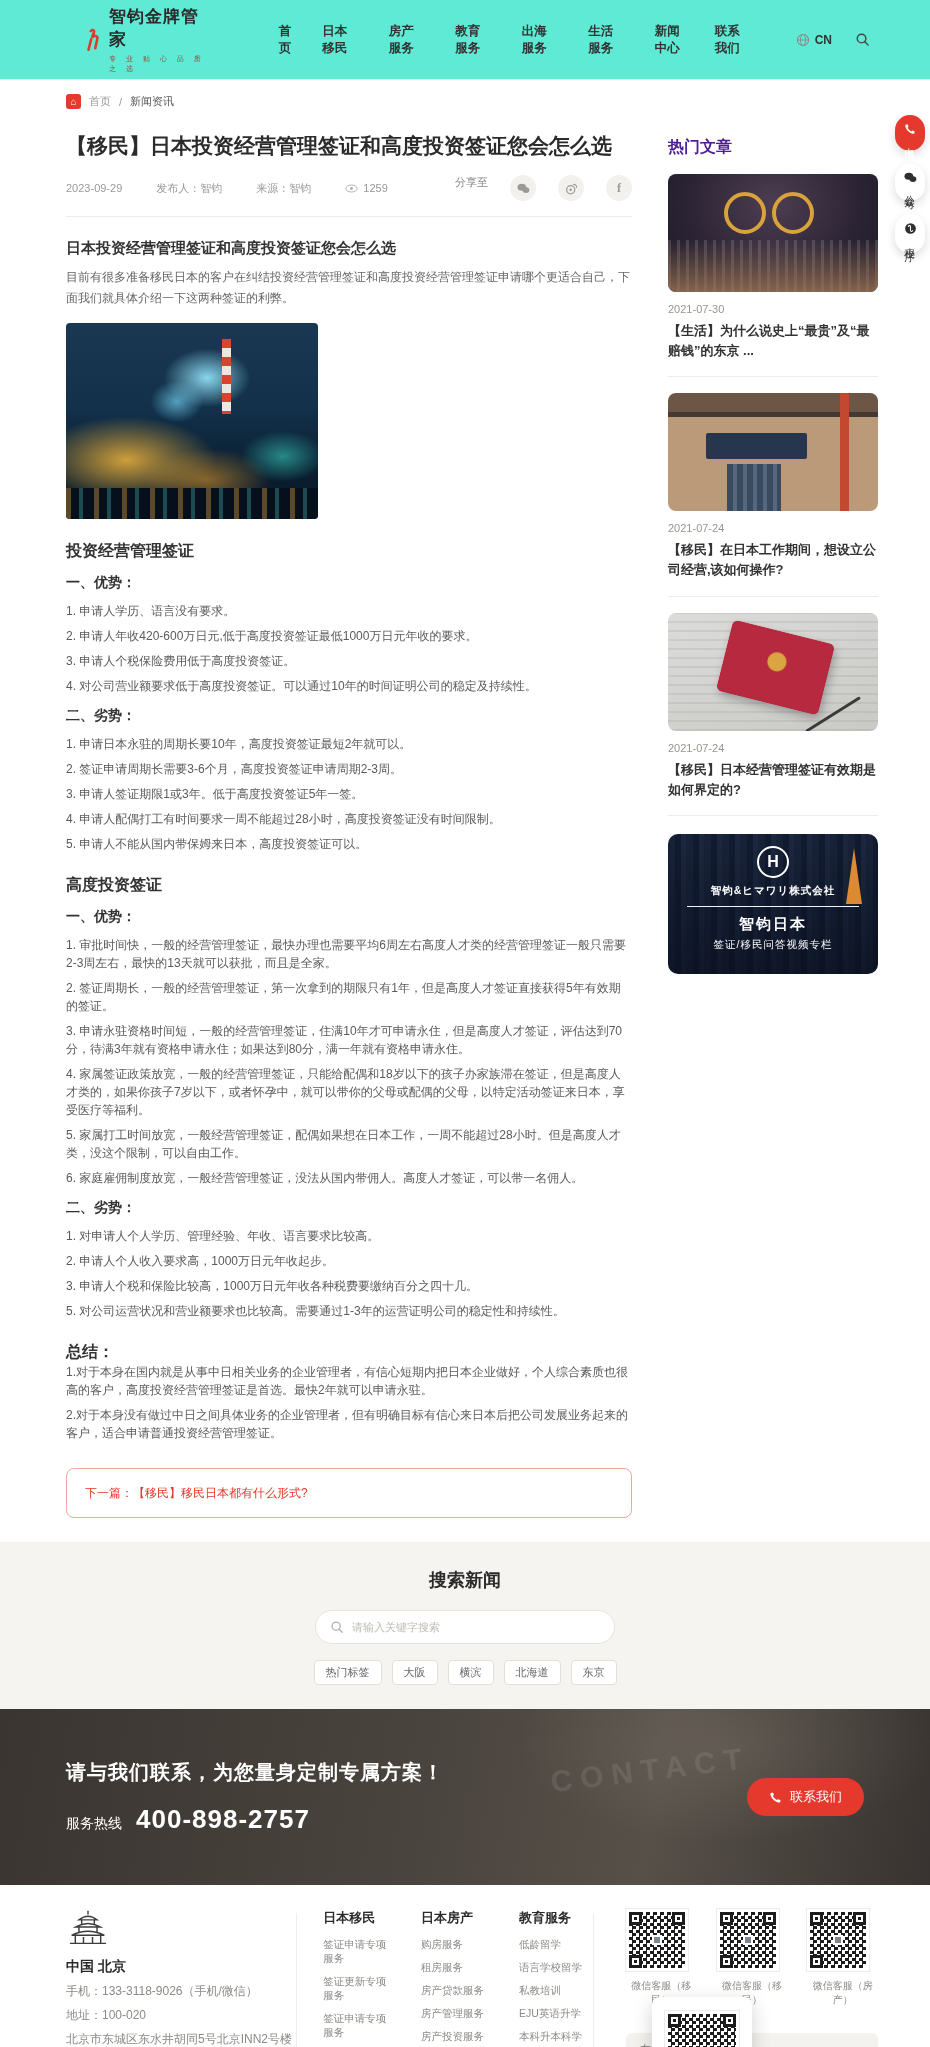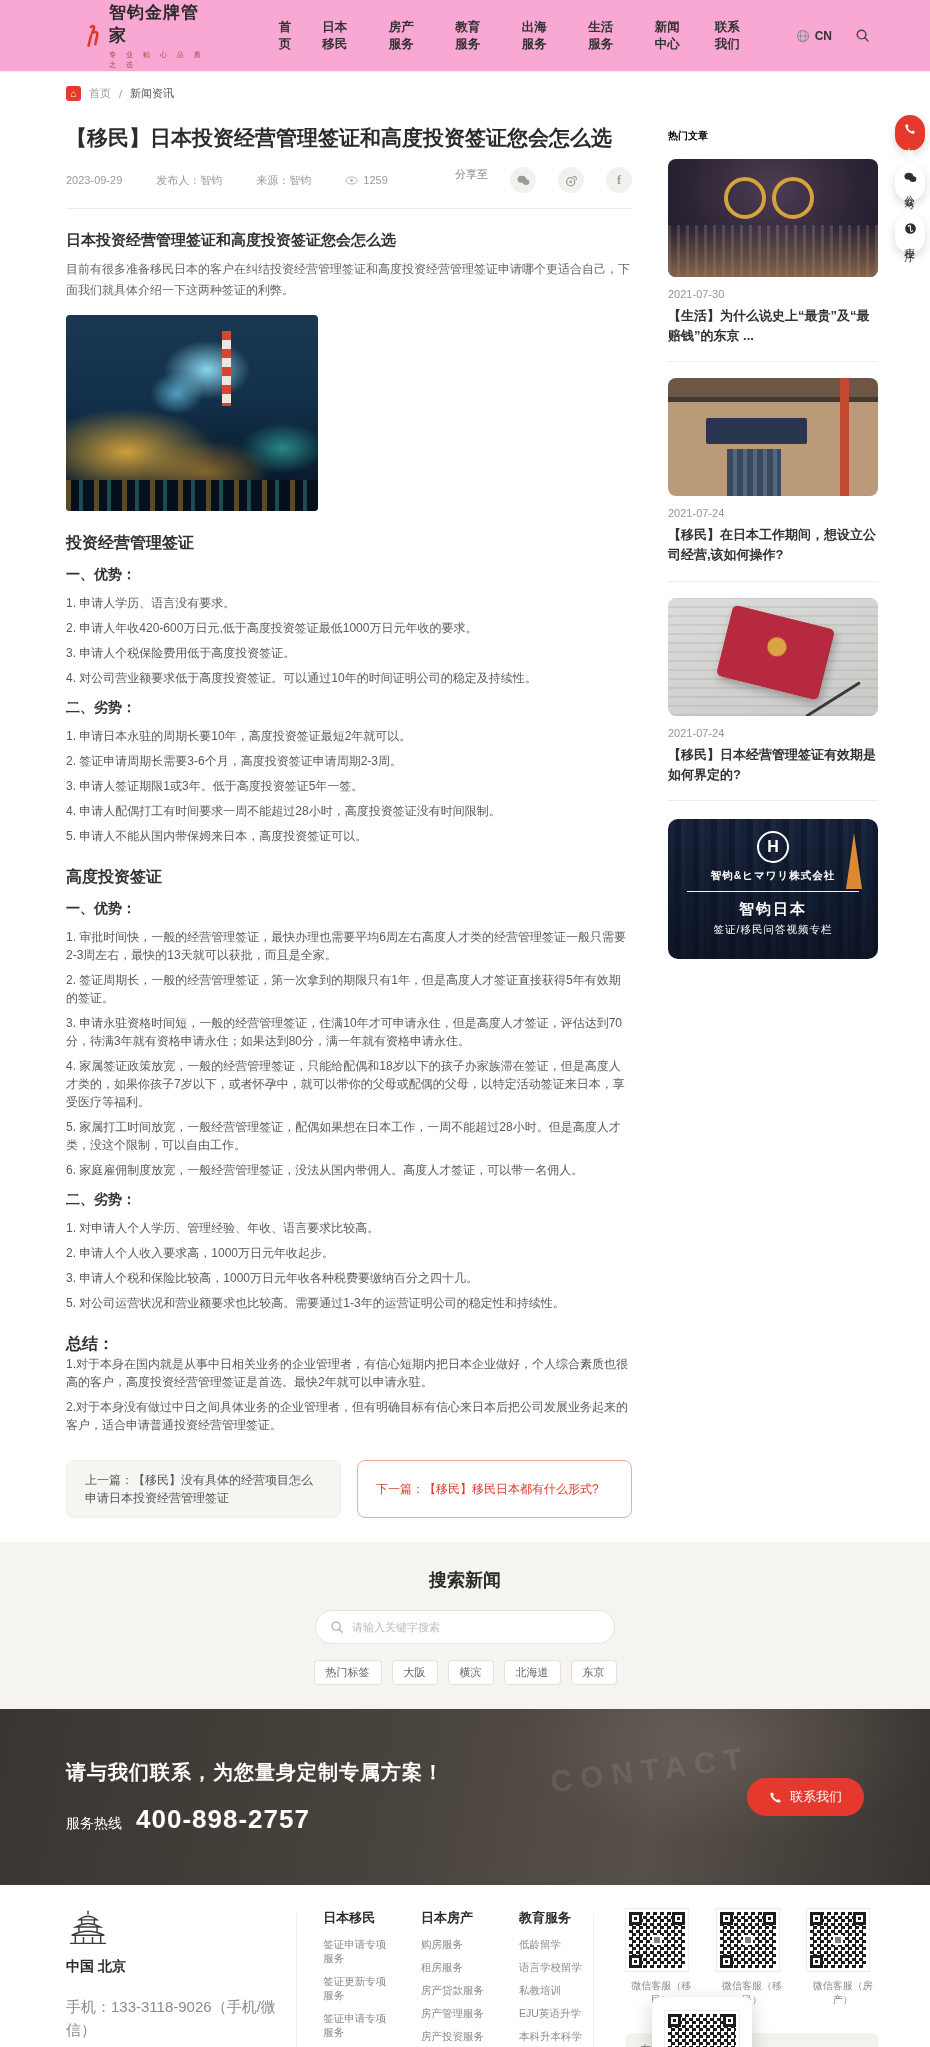--- a/index.html
+++ b/index.html
@@ -1,20 +1,20 @@
 <!DOCTYPE html>
 <html><head>
 <meta charset="utf-8">
 <style>
 *{margin:0;padding:0;box-sizing:border-box}
 body{background:#e8e8e8;font-family:"Liberation Sans","DejaVu Sans",sans-serif}
 .page{position:relative;width:930px;height:2047px;margin:0 auto;background:#fff;overflow:hidden}
 a{text-decoration:none;color:inherit;cursor:pointer}
 
-.header{height:72px;display:flex;align-items:center;padding:0 60px 0 84px;background:#f9a8d4;border-bottom:1px solid #f1efec}
+.header{height:80px;display:flex;align-items:center;padding:0 60px 0 84px;background:#5eead4;border-bottom:1px solid #f1efec}
 .logo{display:flex;align-items:center;gap:7px}
 .logo svg{display:block}
 .logo-title{font-size:17px;font-weight:bold;color:#2b2b2b;letter-spacing:1px}
 .logo-tag{font-size:7px;color:#9b4a3c;letter-spacing:4px;margin-top:3px}
 .nav{display:flex;align-items:center;gap:27px;margin-left:72px}
 .nav-item{display:flex;align-items:center;gap:4px;font-size:12.5px;color:#333;font-weight:600}
 .caret{width:0;height:0;border-left:3.5px solid transparent;border-right:3.5px solid transparent;border-top:4.5px solid #b3aeা9}
 .caret{border-top-color:#b5b0aa}
 .caret.red{border-top-color:#e6392e}
 .hdr-right{display:flex;align-items:center;gap:12px;margin-left:48px}
@@ -46,21 +46,21 @@
 .sec-h{font-size:16px;font-weight:bold;color:#333;margin-top:22px}
 .blk-title{font-size:14px;font-weight:bold;color:#333;margin-top:12px;margin-bottom:10px}
 .blk-title:empty{display:none}
 .blk p{font-size:12px;color:#5a5a5a;line-height:1.5;margin-bottom:7px}
 .pn-row{display:flex;gap:16px;margin-top:26px}
 .pn{flex:1;min-height:50px;display:flex;align-items:center;border-radius:8px;font-size:12px;padding:10px 18px;line-height:1.5}
 .pn.prev{background:#f7f5f2;border:1px solid #f0ede9;color:#555;justify-content:center}
 .pn.next{background:#fff;border:1px solid #f0a89c;color:#e0392a}
 
 .sidebar{width:210px;margin-left:36px;margin-top:22px}
-.sb-h{font-size:10px;font-weight:bold;color:#000000}
+.sb-h{font-size:16px;font-weight:bold;color:#4c1d95}
 .sb-card{padding-bottom:15px;margin-top:16px;border-bottom:1px solid #efede9}
 .sb-img{width:210px;height:118px;border-radius:8px;position:relative;overflow:hidden}
 .img-olympics{background:radial-gradient(ellipse at 50% 25%,#4e3d52 0%,#2a2333 60%,#1d1826 100%)}
 .img-olympics::before{content:"";position:absolute;left:56px;top:18px;width:34px;height:34px;border:4px solid #d8a33c;border-radius:50%;box-shadow:44px 0 0 -4px rgba(0,0,0,0)}
 .img-olympics::after{content:"";position:absolute;left:104px;top:18px;width:34px;height:34px;border:4px solid #d8a33c;border-radius:50%}
 .img-olympics .crowd{position:absolute;left:0;bottom:0;width:100%;height:44%;background:linear-gradient(180deg,rgba(167,124,88,.0),rgba(167,124,88,.75)),repeating-linear-gradient(90deg,rgba(255,255,255,.14) 0 3px,transparent 3px 9px)}
 .img-shop{background:linear-gradient(180deg,#6e5646 0 16%,#433a33 16% 20%,#bb9a79 20% 100%)}
 .img-shop::before{content:"";position:absolute;left:18%;top:34%;width:48%;height:22%;background:#27364e;border-radius:2px}
 .img-shop::after{content:"";position:absolute;right:14%;top:0;width:9px;height:100%;background:#c2492f}
 .img-shop .door{position:absolute;left:28%;bottom:0;width:26%;height:40%;background:repeating-linear-gradient(90deg,#3a4a5e 0 6px,#55677c 6px 10px)}
@@ -97,21 +97,21 @@
 .bn-head{font-size:20px;font-weight:bold;letter-spacing:1px}
 .bn-line{display:flex;align-items:baseline;gap:14px;margin-top:18px}
 .bn-label{font-size:14px}
 .bn-phone{font-size:26px;font-weight:bold;letter-spacing:1px}
 .bn-btn{margin-left:auto;background:#e6392e;color:#fff;font-size:13px;border-radius:19px;padding:10px 22px;display:flex;align-items:center;gap:8px}
 
 .footer{background:#fff;height:280px;display:flex;padding:24px 52px 0 66px}
 .offices{width:228px}
 .office{margin-bottom:22px}
 .office .oname{font-size:14px;font-weight:bold;color:#2b2b2b;margin-top:7px}
-.office .oline{font-size:15px;color:#8d8a86;margin-top:20px;line-height:1.5}
+.office .oline{font-size:12px;color:#8d8a86;margin-top:6px;line-height:1.5}
 .fdiv{width:1px;background:#f0eeea;margin:4px 26px 24px 4px}
 .fcols{display:flex;gap:28px;width:268px}
 .fcol{width:50%}
 .fgroup{margin-bottom:22px}
 .fg-title{font-size:13px;font-weight:bold;color:#2b2b2b;margin-bottom:11px}
 .fg-link{display:block;font-size:10.5px;color:#8d8a86;margin-bottom:9px}
 .qr-zone{flex:1;position:relative;padding-left:6px}
 .qr-row{display:flex;gap:20px}
 .qr-item{text-align:center}
 .qr{width:62px;height:62px;position:relative;background:repeating-conic-gradient(#1c1c1c 0% 25%,#fff 0% 50%);background-size:7px 7px;border:3px solid #fff;outline:1px solid #ececea}
@@ -325,21 +325,20 @@
                       <p>1.对于本身在国内就是从事中日相关业务的企业管理者，有信心短期内把日本企业做好，个人综合素质也很高的客户，高度投资经营管理签证是首选。最快2年就可以申请永驻。</p>
 
                       <p>2.对于本身没有做过中日之间具体业务的企业管理者，但有明确目标有信心来日本后把公司发展业务起来的客户，适合申请普通投资经营管理签证。</p>
                     </div>
                 </div>
               </div>
           </div>
         </div>
 
       <div class="pn-row">
-        <a class="pn prev">上一篇：【移民】没有具体的经营项目怎么申请日本投资经营管理签证</a>
         <a class="pn next">下一篇：【移民】移民日本都有什么形式?</a>
       </div>
     </div>
 
     <aside class="sidebar">
       <h3 class="sb-h">热门文章</h3>
 
       <a class="sb-card" style="display:block">
         <span class="sb-img img-olympics" style="display:block">
             <span class="crowd"></span>

